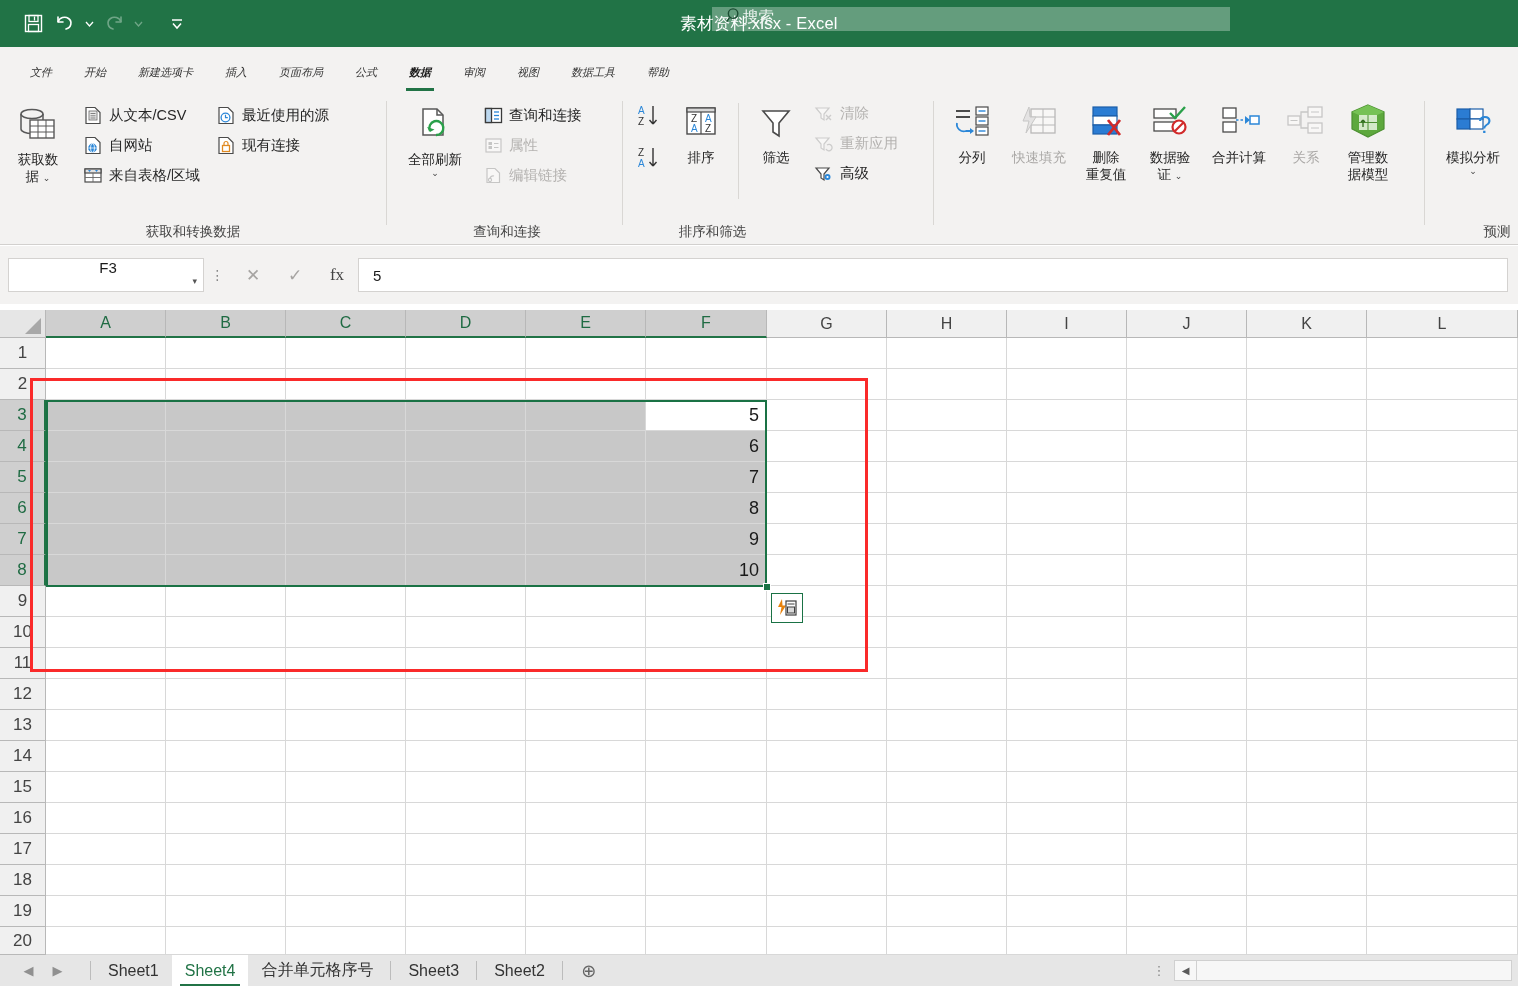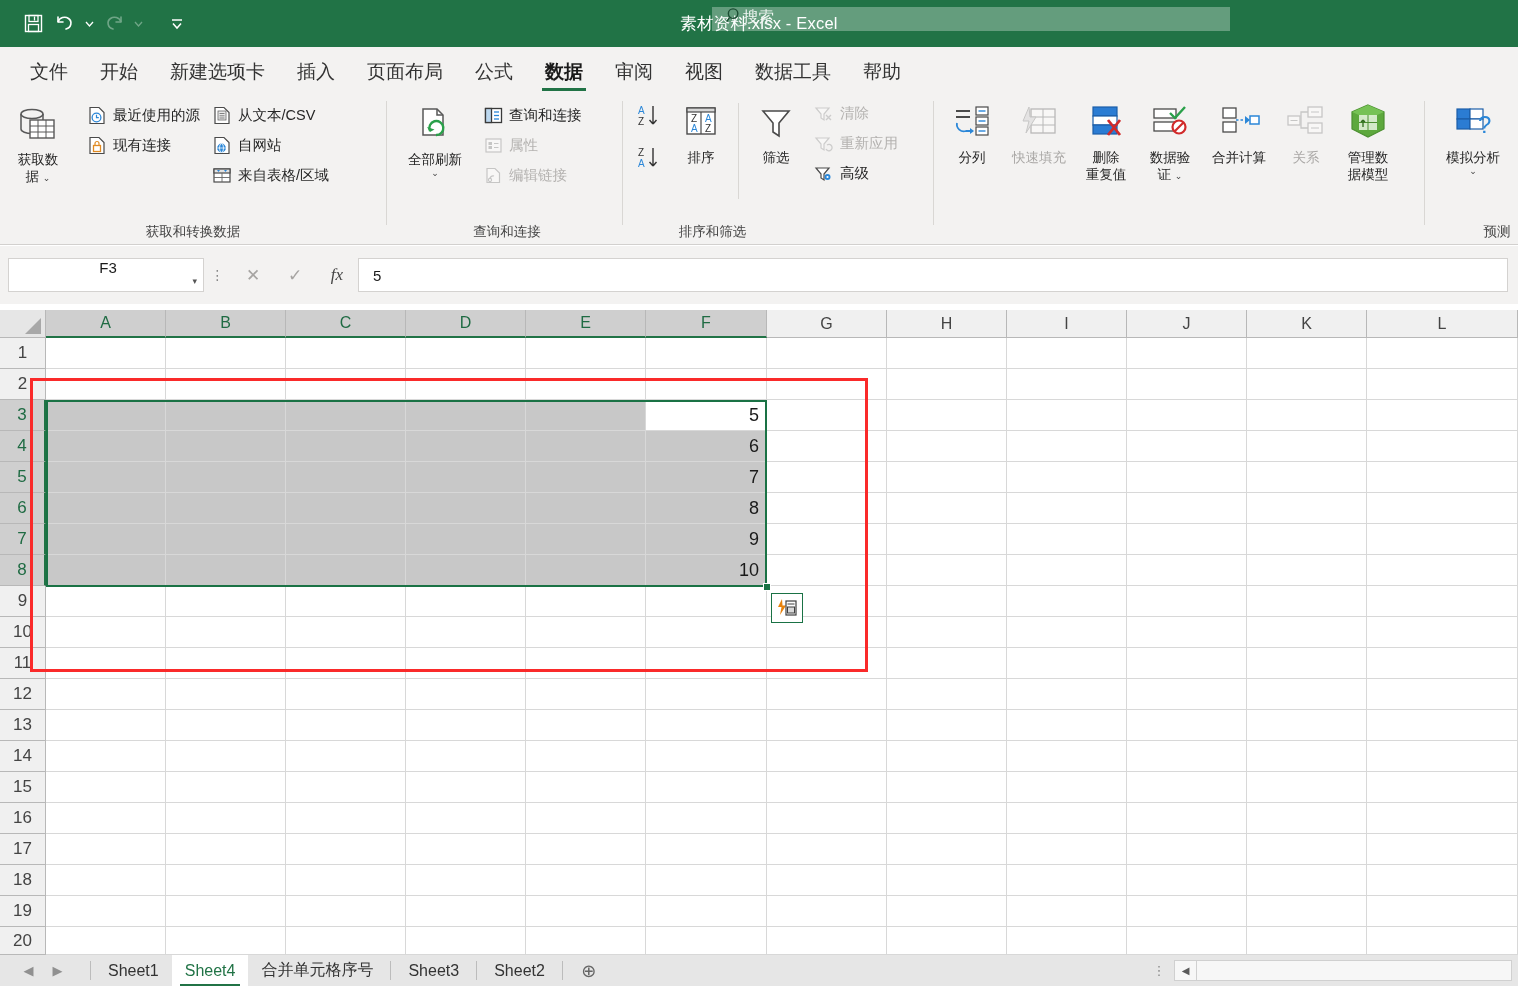--- a/index.html
+++ b/index.html
@@ -42,21 +42,21 @@
   .searchbox .stext { color: #f2f7f4; font-size: 15.5px; }
 
   
   .tabstrip {
     position: absolute; left: 0; top: 47px; width: 1518px; height: 46px;
     background: #f3f2f1;
     display: flex; align-items: flex-end; padding-left: 14px;
   }
   .tab {
     height: 42px; padding: 0 16px; display: flex; align-items: center;
-    font-size: 19px; color: #333333; position: relative;
+    font-size: 11px; color: #333333; position: relative; font-style: italic;
   }
   .tab.active { color: #1a1a1a; font-weight: bold; }
   .tab.active::after {
     content: ""; position: absolute; left: 13px; right: 13px; bottom: 2px;
     height: 3px; background: #217346;
   }
 
   
   .ribbon {
     position: absolute; left: 0; top: 93px; width: 1518px; height: 152px;
@@ -112,21 +112,21 @@
   .namebox .nb-caret { margin-left: auto; font-size: 9px; color: #555; }
   .fbar-grip {
     width: 28px; height: 34px; display: flex; align-items: center; justify-content: center;
     color: #888; font-size: 14px; letter-spacing: 1px;
   }
   .fbtns { display: flex; align-items: center; height: 34px; background: #f3f2f1; }
   .fbtn {
     width: 42px; height: 34px; display: flex; align-items: center; justify-content: center;
     color: #a6a4a2; font-size: 17px;
   }
-  .fbtn.fx { color: #444; font-style: italic; font-family: "Liberation Serif", serif; font-size: 17px; }
+  .fbtn.fx { color: #444; font-family: "Liberation Serif", serif; font-size: 17px; }
   .finput {
     flex: 1; height: 34px; background: #ffffff; border: 1px solid #d4d2d0;
     margin-right: 10px; display: flex; align-items: center; padding-left: 14px;
     font-size: 15px; color: #1a1a1a;
   }
 
   
   .gridwrap {
     position: absolute; left: 0; top: 310px; width: 1518px; height: 645px;
     background: #ffffff; overflow: hidden;
@@ -291,42 +291,20 @@
             <path d="M28 9 L28 15" fill="none" stroke="#585858" stroke-width="1.5"></path>
             <rect x="15" y="15" width="24" height="18" fill="#fff" stroke="#585858" stroke-width="1.4"></rect>
             <line x1="15" y1="21" x2="39" y2="21" stroke="#585858" stroke-width="1"></line>
             <line x1="15" y1="27" x2="39" y2="27" stroke="#585858" stroke-width="1"></line>
             <line x1="23" y1="15" x2="23" y2="33" stroke="#585858" stroke-width="1"></line>
             <line x1="31" y1="15" x2="31" y2="33" stroke="#585858" stroke-width="1"></line>
           </svg>
         </div>
         <div class="lbl">获取数<br>据 <span class="caretdown">⌄</span></div>
       </div>
-      <div class="smallcol" style="margin-left:6px;">
-        <div class="smallbtn">
-          <span class="ico">
-            <svg width="18" height="19" viewBox="0 0 18 19">
-                <path d="M2 1.5 h9 l5 5 v11 h-14 z" fill="#fff" stroke="#4a4a4a" stroke-width="1.2"></path>
-                <circle cx="8.5" cy="11.5" r="4.4" fill="#fff" stroke="#2b87d8" stroke-width="1.3"></circle>
-                <path d="M8.5 8.7 v3 h2.3" fill="none" stroke="#2b87d8" stroke-width="1.2"></path>
-              </svg>
-          </span>
-          <span class="lbl">最近使用的源</span>
-        </div>
-        <div class="smallbtn">
-          <span class="ico">
-            <svg width="18" height="19" viewBox="0 0 18 19">
-                <path d="M2 1.5 h9 l5 5 v11 h-14 z" fill="#fff" stroke="#4a4a4a" stroke-width="1.2"></path>
-                <rect x="5.5" y="9.5" width="7" height="6" fill="#fff" stroke="#e08a22" stroke-width="1.3"></rect>
-                <path d="M7 9.5 v-2 a2 2 0 0 1 4 0 v2" fill="none" stroke="#e08a22" stroke-width="1.2"></path>
-              </svg>
-          </span>
-          <span class="lbl">现有连接</span>
-        </div>
-      </div>
       <div class="smallcol" style="margin-left:2px;">
         <div class="smallbtn">
           <span class="ico">
             <svg width="18" height="19" viewBox="0 0 18 19">
                 <path d="M2 1.5 h9 l5 5 v11 h-14 z" fill="#fff" stroke="#4a4a4a" stroke-width="1.2"></path>
                 <rect x="5" y="5" width="8" height="9" fill="#e8e8e8" stroke="#666" stroke-width=".8"></rect>
                 <line x1="6.5" y1="7.5" x2="11.5" y2="7.5" stroke="#666" stroke-width=".8"></line>
                 <line x1="6.5" y1="9.8" x2="11.5" y2="9.8" stroke="#666" stroke-width=".8"></line>
                 <line x1="6.5" y1="12" x2="11.5" y2="12" stroke="#666" stroke-width=".8"></line>
               </svg>
@@ -349,20 +327,42 @@
             <svg width="20" height="19" viewBox="0 0 20 19">
                 <rect x="2" y="3" width="16" height="13" fill="#fff" stroke="#4a4a4a" stroke-width="1.2"></rect>
                 <rect x="2" y="3" width="16" height="4" fill="#e3e3e3" stroke="#4a4a4a" stroke-width="1.2"></rect>
                 <line x1="10" y1="7" x2="10" y2="16" stroke="#666" stroke-width=".9"></line>
                 <line x1="2" y1="11.5" x2="18" y2="11.5" stroke="#666" stroke-width=".9"></line>
                 <path d="M5 4 l1.5 2 l1.5 -2" fill="#2b87d8"></path>
                 <path d="M12 4 l1.5 2 l1.5 -2" fill="#2b87d8"></path>
               </svg>
           </span>
           <span class="lbl">来自表格/区域</span>
+        </div>
+      </div>
+      <div class="smallcol" style="margin-left:6px;">
+        <div class="smallbtn">
+          <span class="ico">
+            <svg width="18" height="19" viewBox="0 0 18 19">
+                <path d="M2 1.5 h9 l5 5 v11 h-14 z" fill="#fff" stroke="#4a4a4a" stroke-width="1.2"></path>
+                <circle cx="8.5" cy="11.5" r="4.4" fill="#fff" stroke="#2b87d8" stroke-width="1.3"></circle>
+                <path d="M8.5 8.7 v3 h2.3" fill="none" stroke="#2b87d8" stroke-width="1.2"></path>
+              </svg>
+          </span>
+          <span class="lbl">最近使用的源</span>
+        </div>
+        <div class="smallbtn">
+          <span class="ico">
+            <svg width="18" height="19" viewBox="0 0 18 19">
+                <path d="M2 1.5 h9 l5 5 v11 h-14 z" fill="#fff" stroke="#4a4a4a" stroke-width="1.2"></path>
+                <rect x="5.5" y="9.5" width="7" height="6" fill="#fff" stroke="#e08a22" stroke-width="1.3"></rect>
+                <path d="M7 9.5 v-2 a2 2 0 0 1 4 0 v2" fill="none" stroke="#e08a22" stroke-width="1.2"></path>
+              </svg>
+          </span>
+          <span class="lbl">现有连接</span>
         </div>
       </div>
     </div>
     <div class="gcaption">获取和转换数据</div>
   </div>
   <div class="gsep" style="left:386px;"></div>
 
   <div class="rgroup" style="left:392px; width:230px;">
     <div class="gbody">
       <div class="bigbtn" style="width:86px;">

